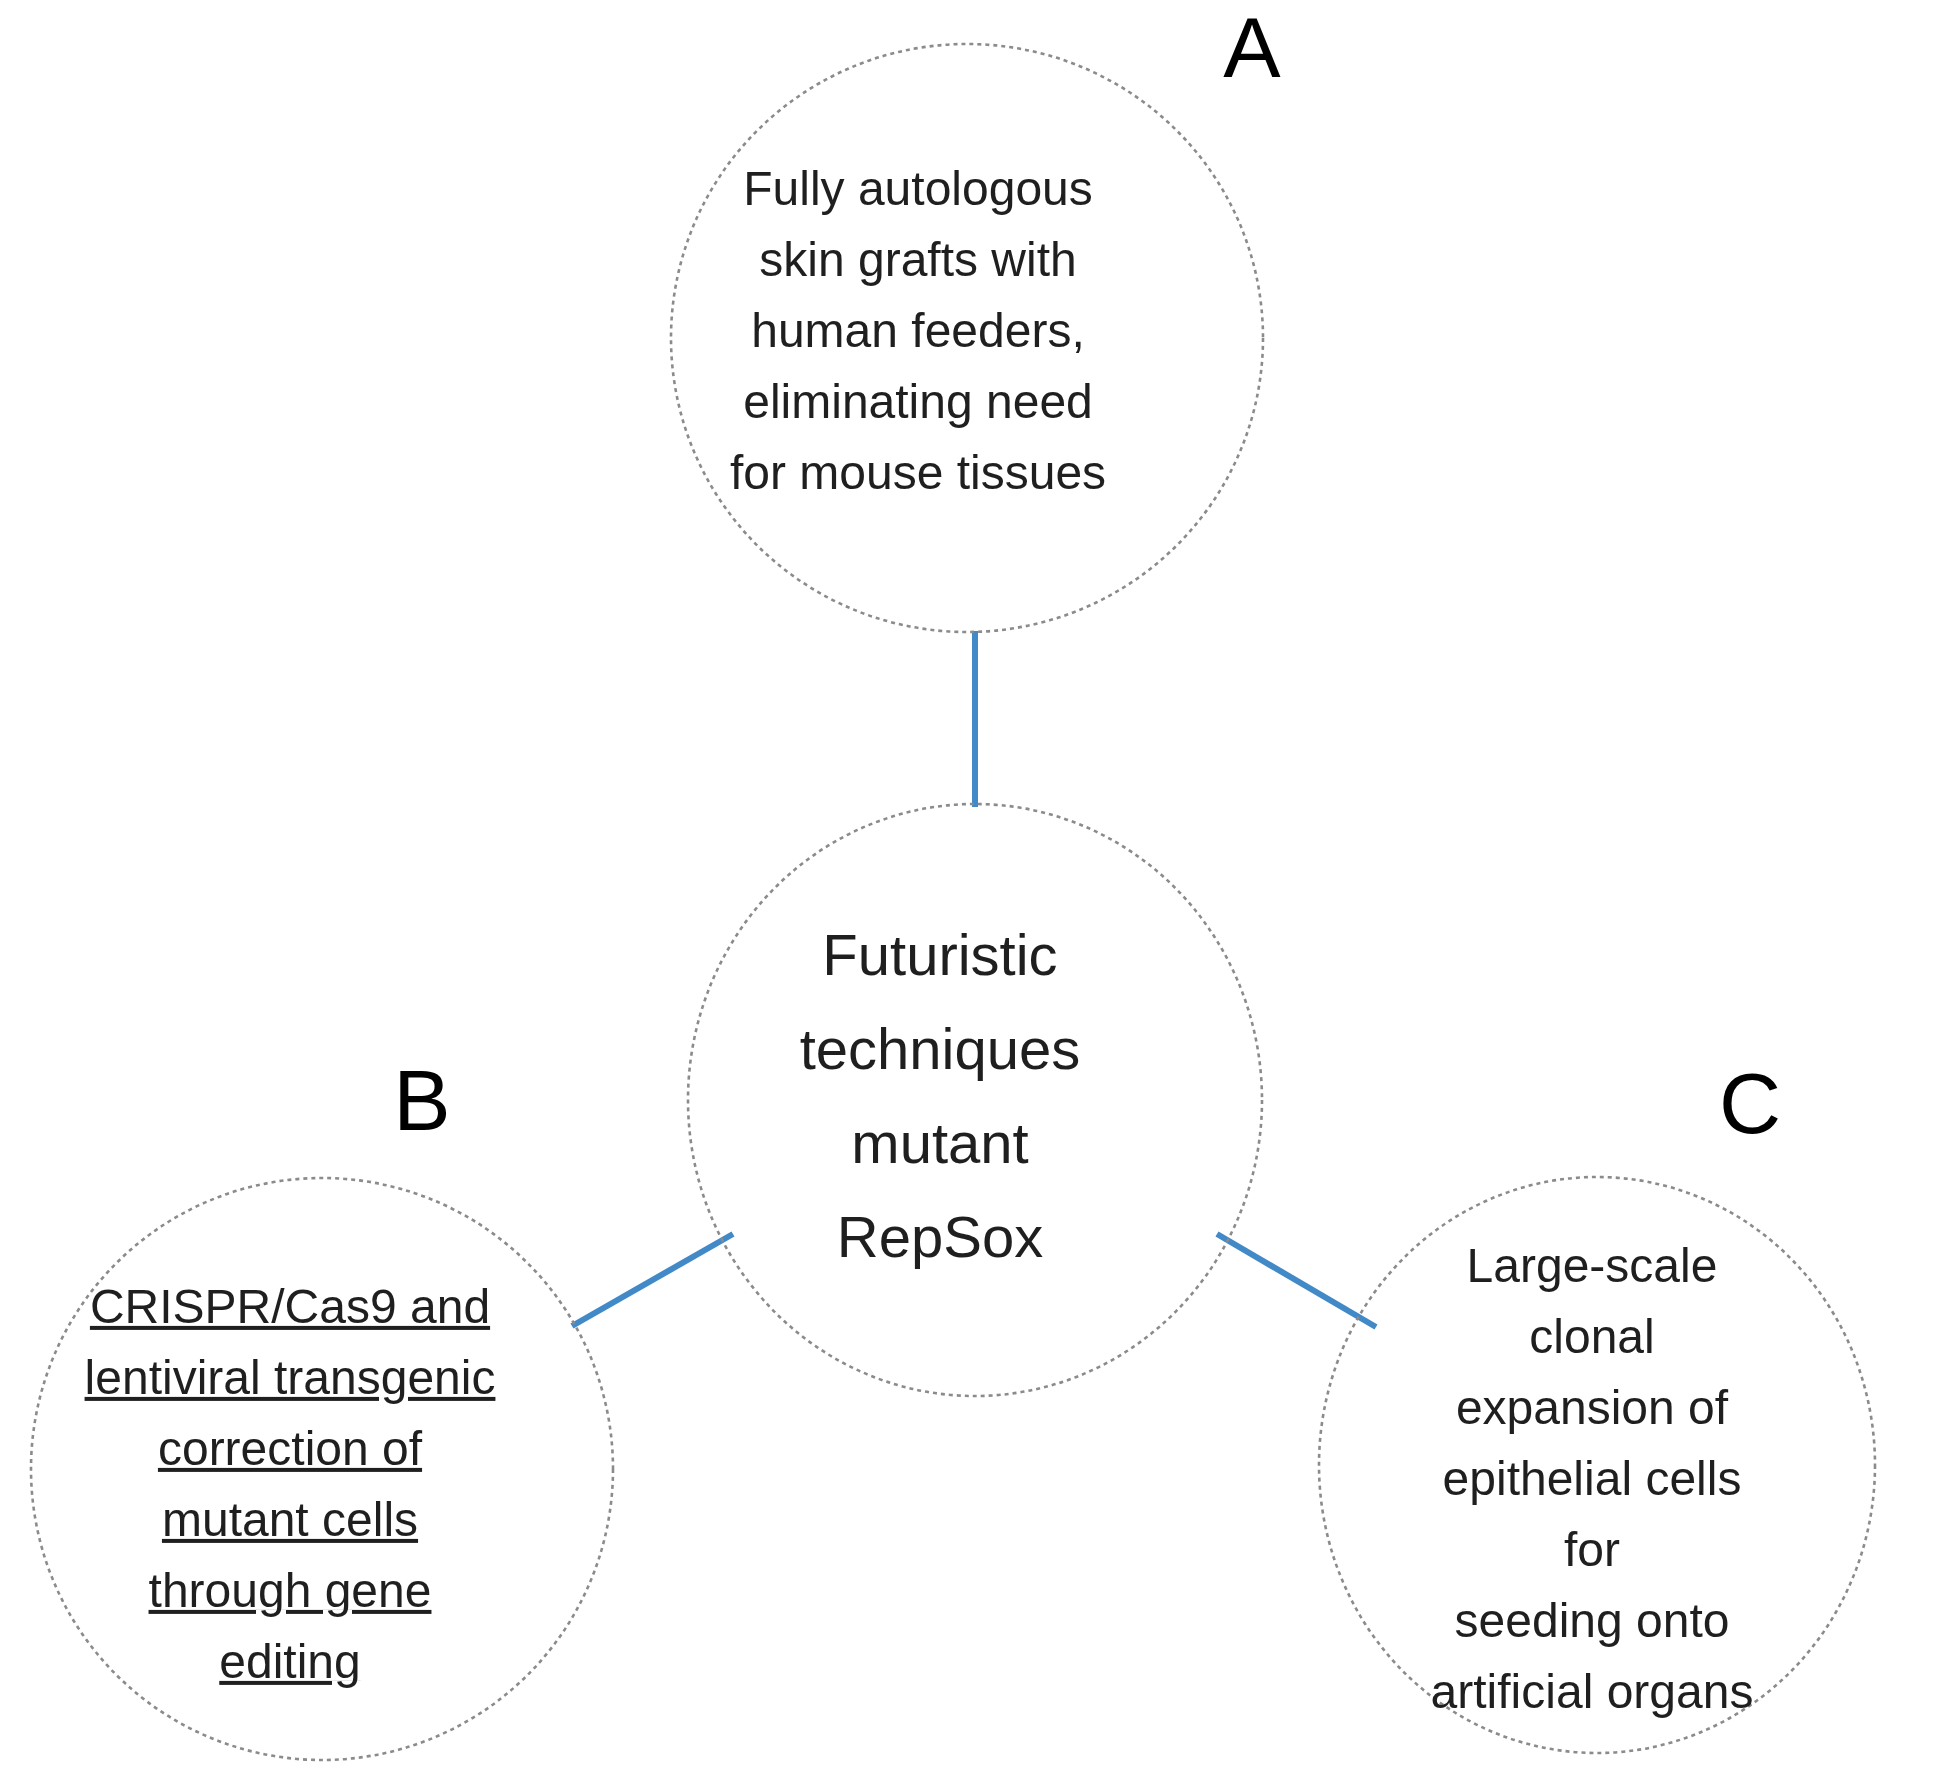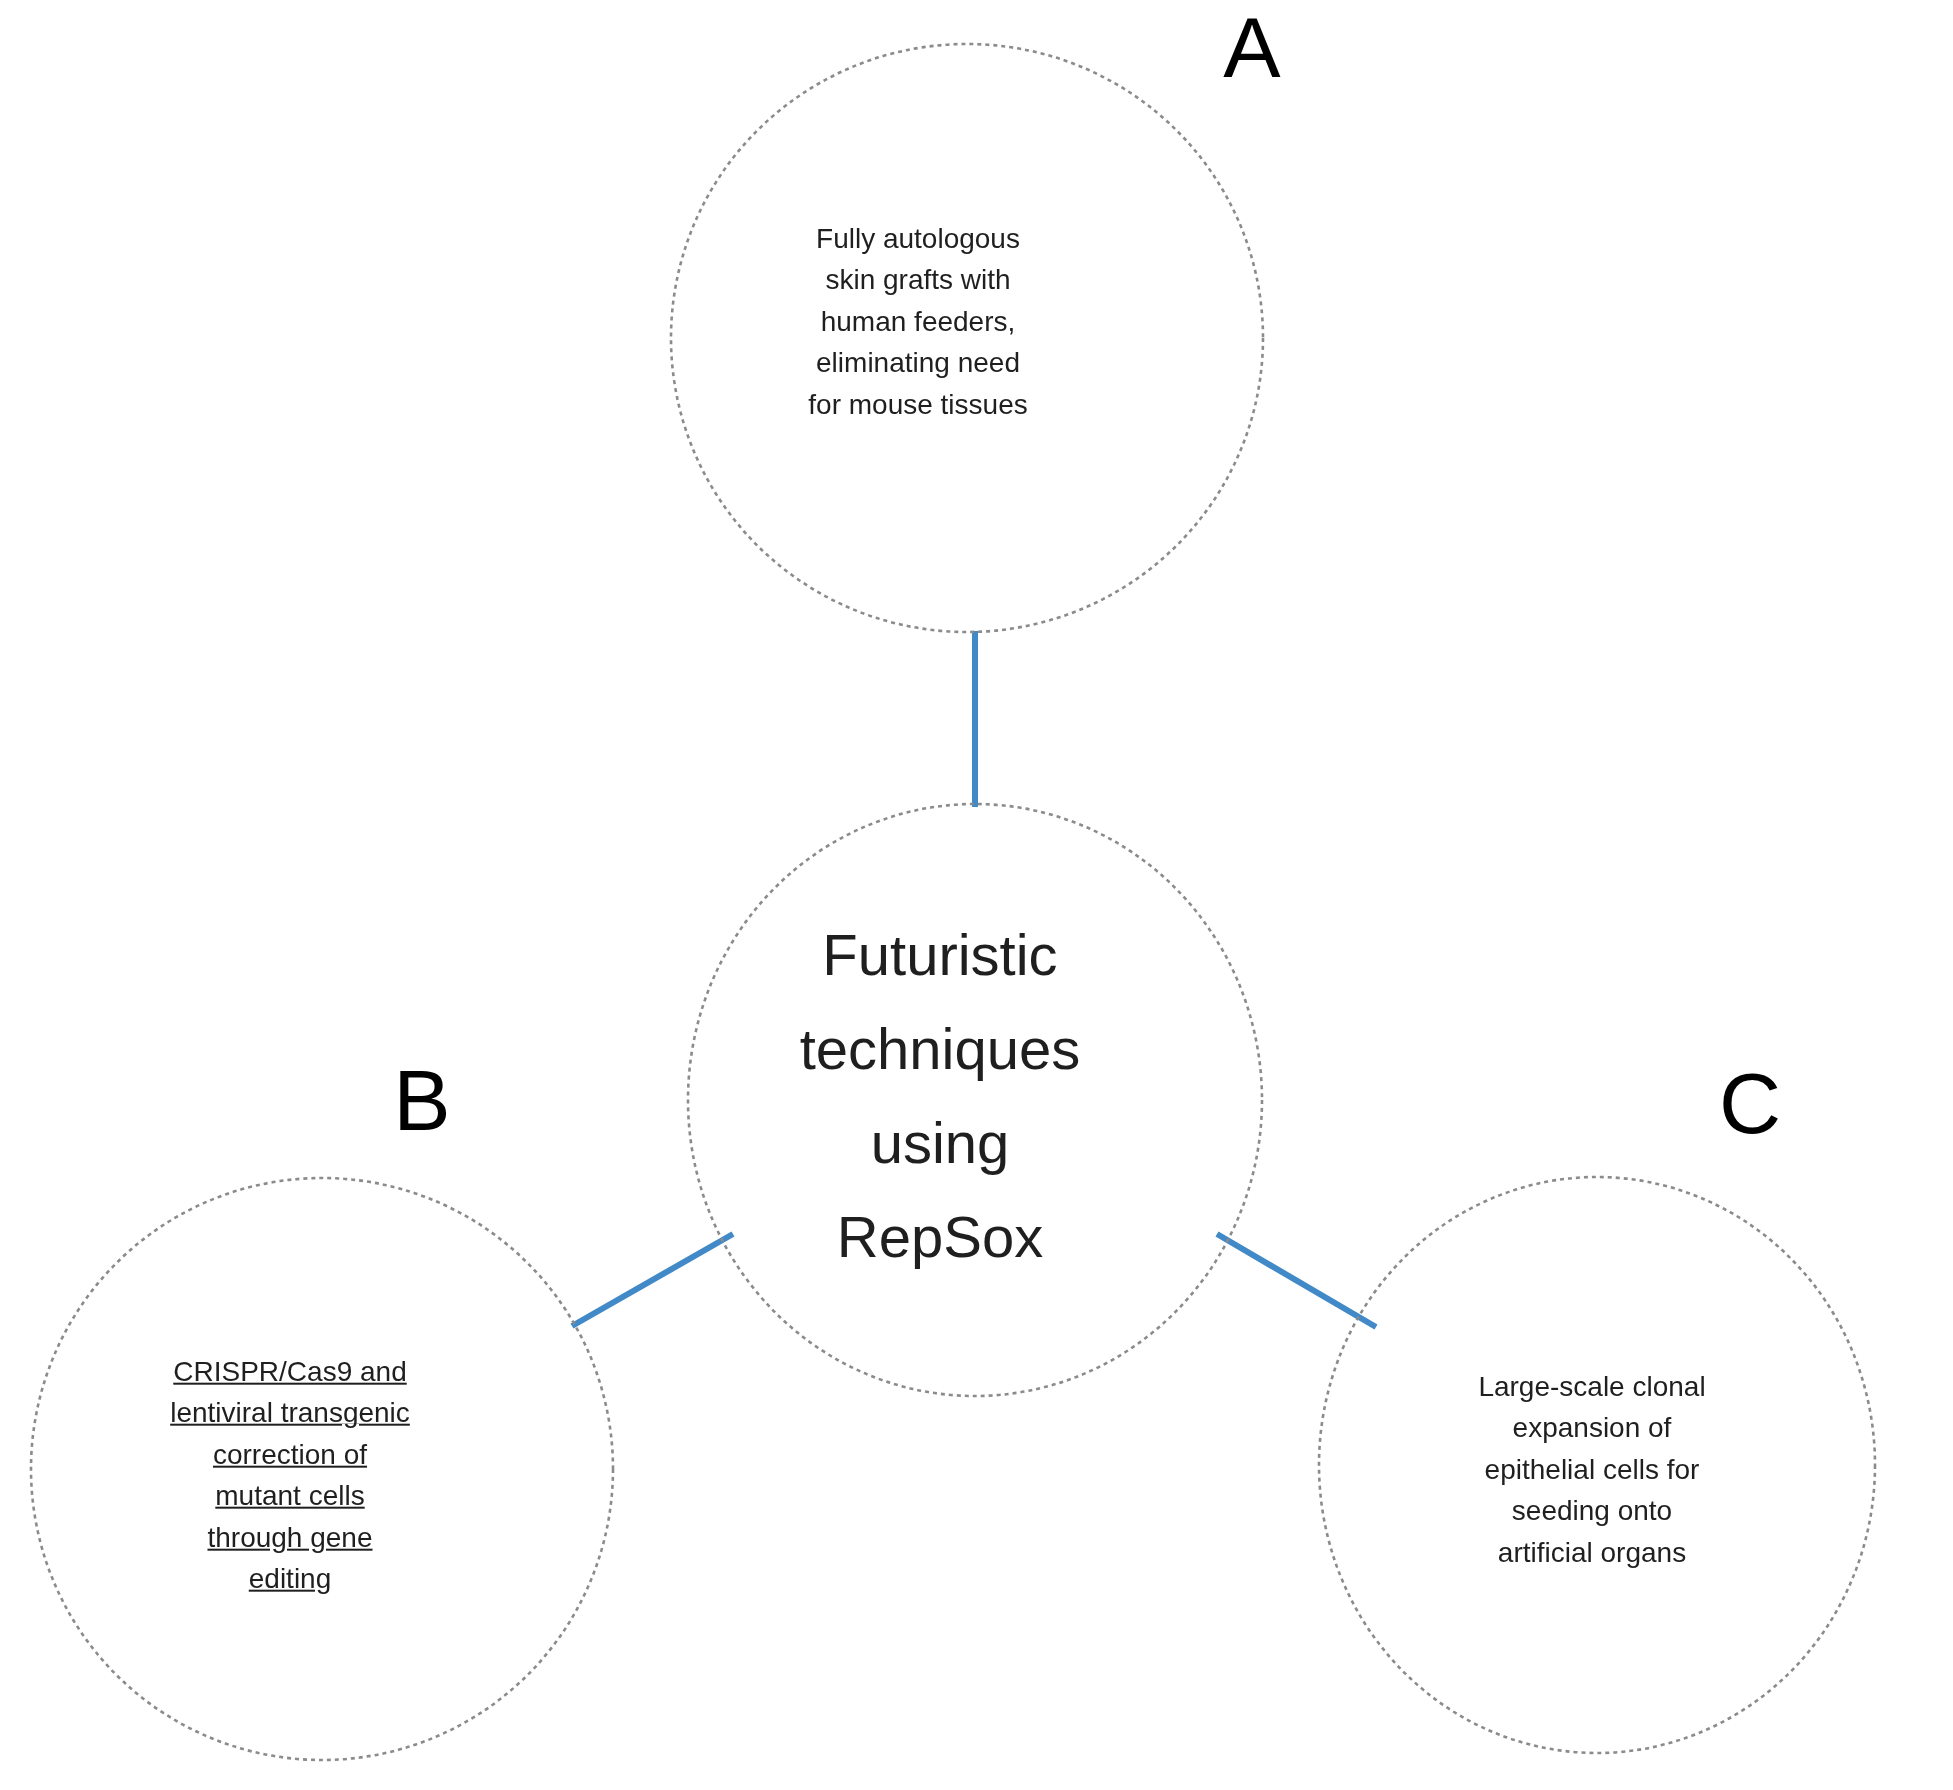--- a/index.html
+++ b/index.html
@@ -40,22 +40,23 @@
   }
   .node-text {
     position: absolute;
     transform: translate(-50%, -50%);
     text-align: center;
     white-space: pre-line;
     color: var(--text);
     font-weight: 400;
   }
   .satellite-text {
-    font-size: 28px;
+    font-size: 48px;
     line-height: 1.48;
+    margin-top: 9px;
   }
   .center-text {
     font-size: 58px;
     line-height: 1.62;
   }
   .node-letter {
     position: absolute;
     transform: translate(-50%, -50%);
     font-size: 86px;
     line-height: 1;
@@ -84,21 +85,21 @@
   <div class="node-letter" style="left:422px; top:1100px;">B</div>
   <div class="node-letter" style="left:1750px; top:1103px;">C</div>
 
   <div class="node-text satellite-text" style="left:918px; top:322px;">Fully autologous
 skin grafts with
 human feeders,
 eliminating need
 for mouse tissues</div>
   <div class="node-text center-text" style="left:940px; top:1096px;">Futuristic
 techniques
-using
+mutant
 RepSox</div>
   <div class="node-text satellite-text" style="left:290px; top:1475px;text-decoration:underline;">CRISPR/Cas9 and
 lentiviral transgenic
 correction of
 mutant cells
 through gene
 editing</div>
   <div class="node-text satellite-text" style="left:1592px; top:1470px;">Large-scale clonal
 expansion of
 epithelial cells for

